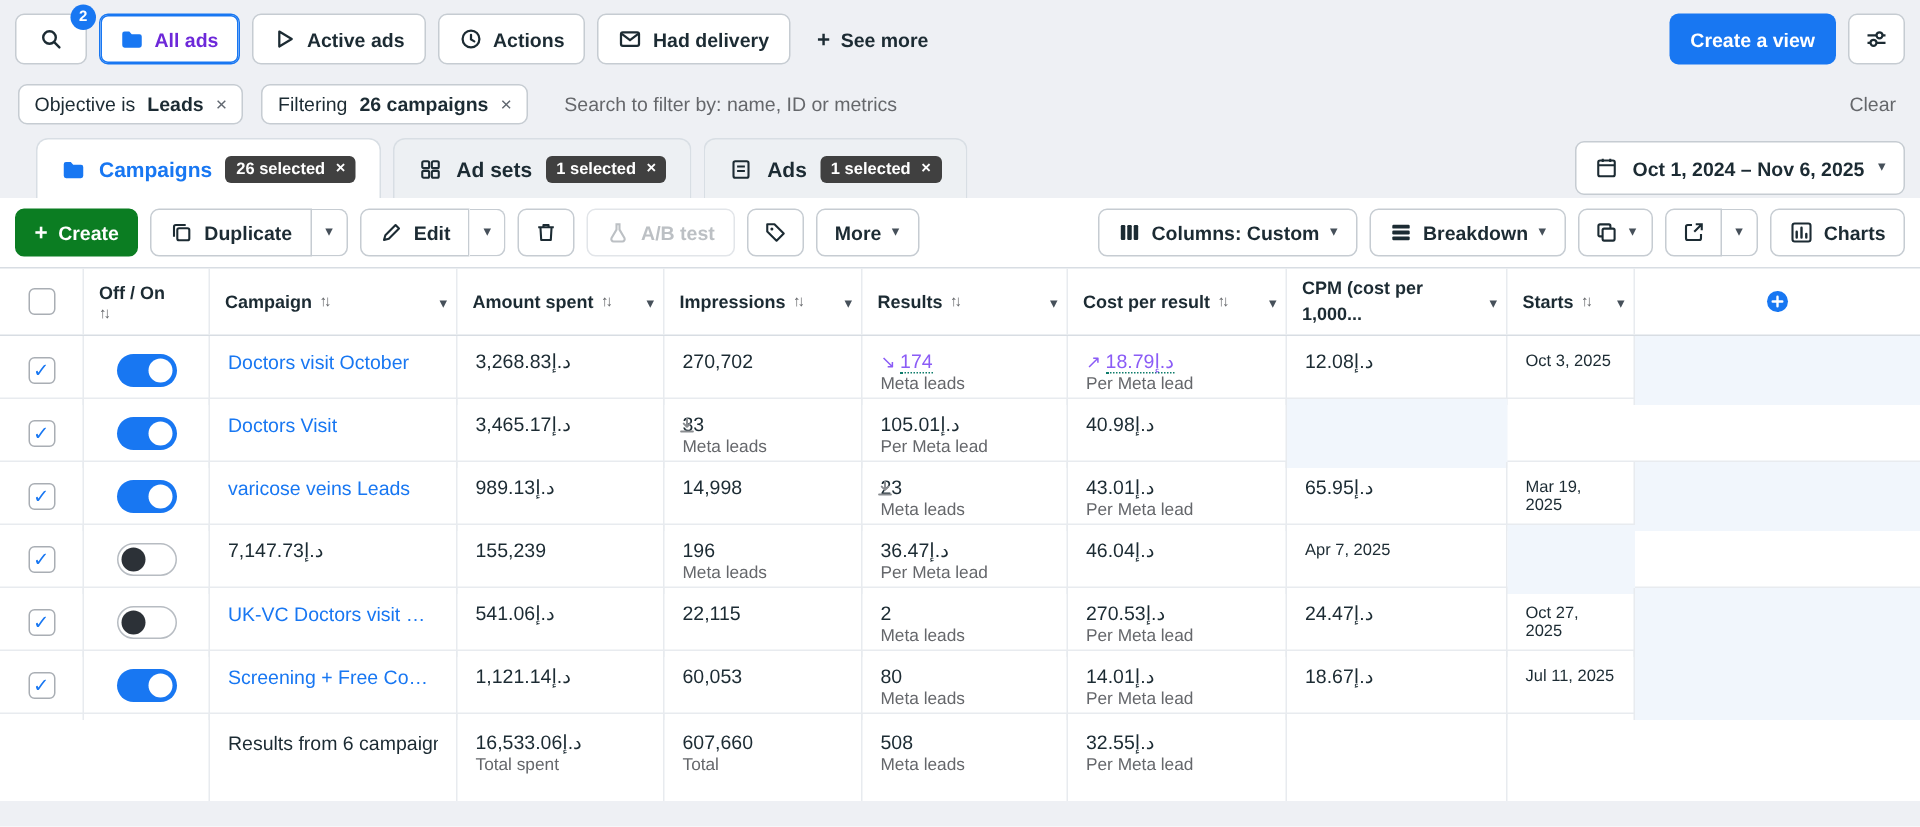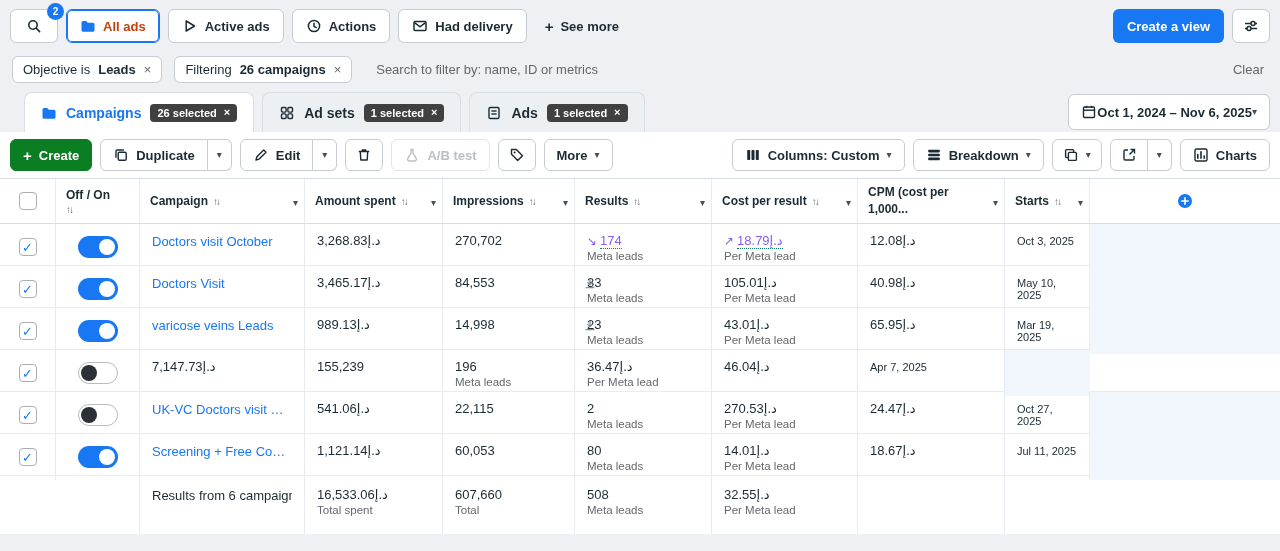--- a/index.html
+++ b/index.html
@@ -8,21 +8,21 @@
   button{font:inherit;cursor:pointer;background:none;border:0;color:inherit}
   .app{position:relative;width:1280px;height:551px}
   svg{display:block}
   .i16{width:16px;height:16px}.i14{width:14px;height:14px}
 
   
   .topbar{position:absolute;top:8px;left:10px;right:10px;height:36px;display:flex;align-items:center;gap:8px}
   .searchbox{position:relative;width:48px;height:34px;background:#fff;border:1px solid #c6ccd2;border-radius:6px;display:flex;align-items:center;justify-content:center}
   .badge-count{position:absolute;top:-7px;right:-7px;min-width:17px;height:17px;border-radius:9px;background:#1877f2;color:#fff;font-size:10px;font-weight:700;display:flex;align-items:center;justify-content:center;padding:0 4px}
   .seg{height:34px;display:inline-flex;align-items:center;gap:7px;padding:0 13px;background:#fff;border:1px solid #c6ccd2;border-radius:6px;font-size:13px;font-weight:600;color:#1c2b33}
-  .seg.selected{border-color:#1877f2;color:#c2410c;box-shadow:inset 0 0 0 1px #1877f2}
+  .seg.selected{border-color:#1877f2;color:#6d28d9;box-shadow:inset 0 0 0 1px #1877f2}
   .btn-plain{height:34px;display:inline-flex;align-items:center;gap:7px;padding:0 10px;font-size:13px;font-weight:600}
   .plus-glyph{font-size:15px;font-weight:700;line-height:1}
   .topbar-right{margin-left:auto;display:flex;gap:8px;align-items:flex-start}
   .btn-primary{height:34px;padding:0 14px;background:#1877f2;border-radius:6px;color:#fff;font-size:13px;font-weight:600}
   .icon-btn{width:38px;height:34px;background:#fff;border:1px solid #c6ccd2;border-radius:6px;display:inline-flex;align-items:center;justify-content:center}
 
   
   .filterbar{position:absolute;top:55px;left:12px;right:16px;height:28px;display:flex;align-items:center;gap:12px}
   .chip{height:27px;display:inline-flex;align-items:center;gap:8px;background:#fff;border:1px solid #c6ccd2;border-radius:6px;padding:0 10px;font-size:13px;white-space:nowrap}
   .chip .chip-val{font-weight:700}
@@ -30,21 +30,21 @@
   .filter-search{border:0;background:transparent;outline:none;font-size:13px;color:#1c2b33;width:320px;margin-left:12px}
   .filter-search::placeholder{color:#65676b}
   .clear{margin-left:auto;color:#65676b;font-size:13px}
 
   
   .tabsrow{position:absolute;top:92px;left:24px;right:10px;height:40px;display:flex;align-items:flex-end;gap:8px}
   .tab{height:40px;display:inline-flex;align-items:center;gap:9px;padding:0 16px;background:#edf0f3;border:1px solid #d8dee4;border-bottom:none;border-radius:8px 8px 0 0;font-size:14px;font-weight:700;color:#1c2b33}
   .tab.selected{background:#fff;color:#1877f2}
   .tab-badge{display:inline-flex;align-items:center;gap:7px;background:#404040;color:#fff;font-size:11px;font-weight:700;border-radius:4px;padding:3px 7px}
   .tab-badge .x{color:#fff;font-size:11px}
-  .datebtn{margin-left:auto;align-self:center;height:36px;display:inline-flex;align-items:center;background:#fff;border:1px solid #c6ccd2;border-radius:6px;padding:0 12px;font-size:13px;font-weight:600}
+  .datebtn{margin-left:auto;align-self:center;height:36px;display:inline-flex;align-items:center;gap:9px;background:#fff;border:1px solid #c6ccd2;border-radius:6px;padding:0 12px;font-size:13px;font-weight:600}
   .caret{font-size:10px;color:#46505a;line-height:1}
 
   
   .panel{position:absolute;top:132px;left:0;width:1280px;height:402px;background:#fff}
   .toolbar{height:46px;display:flex;align-items:center;gap:8px;padding:0 10px}
   .tbtn{height:32px;display:inline-flex;align-items:center;gap:7px;padding:0 12px;background:#fff;border:1px solid #c6ccd2;border-radius:6px;font-size:13px;font-weight:600;color:#1c2b33}
   .tbtn.green{background:#0b7d22;border-color:#0b7d22;color:#fff}
   .tbtn.icon-only{padding:0 10px}
   .tbtn.disabled{color:#bcc0c4;border-color:#e2e5e9;cursor:default}
   .split{display:inline-flex}
@@ -449,41 +449,35 @@
       <div class="c center">
           <span class="toggle on"></span>
         </div>
       <div class="c">
           <a class="link">Doctors Visit</a>
         </div>
       <div class="c num">
           <div class="val">3,465.17د.إ</div>
         </div>
       <div class="c num">
-          <div class="val">84,553</div>
-        </div>
-      <div class="c num">
         <span class="dl">
             <svg class="i14" viewBox="0 0 16 16">
               <path d="M8 2.5v6M5.5 6.2L8 8.7l2.5-2.5M3.5 12.2h9" fill="none" stroke="#8a8d91" stroke-width="1.5" stroke-linecap="round" stroke-linejoin="round"></path>
             </svg>
           </span>
         <div class="val">33</div>
         <div class="sub">Meta leads</div>
       </div>
       <div class="c num">
         <div class="val">105.01د.إ</div>
         <div class="sub">Per Meta lead</div>
       </div>
       <div class="c num">
           <div class="val">40.98د.إ</div>
         </div>
-      <div class="c">
-          <div class="starts">May 10, 2025</div>
-        </div>
       <div class="c lastcol"></div>
     </div>
 
     <div class="trow cols">
       <div class="c center">
           <span class="checkbox checked"></span>
         </div>
       <div class="c center">
           <span class="toggle on"></span>
         </div>

